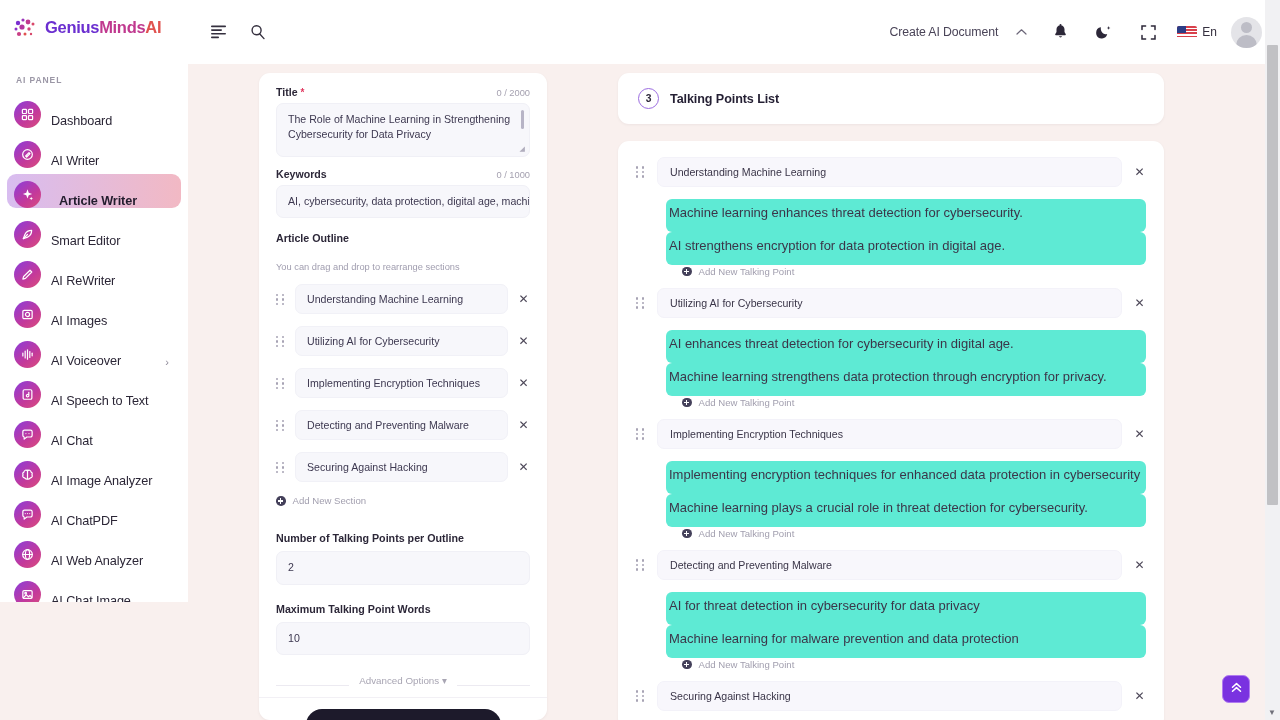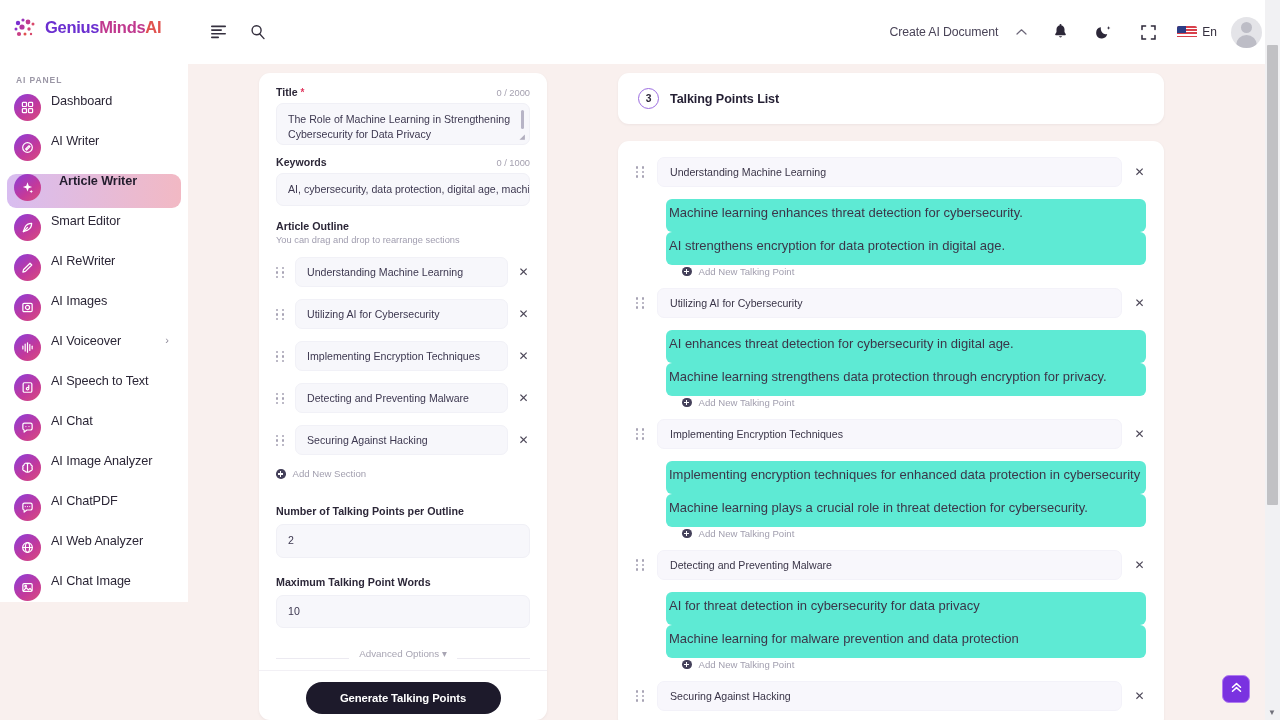--- a/index.html
+++ b/index.html
@@ -30,21 +30,21 @@
   .brand-text .p1 { color: #6b2fd0; }
   .brand-text .p2 { color: #c0398f; }
   .brand-text .p3 { color: #e0524f; }
 
   .side-scroll { height: 665px; overflow: hidden; padding-top: 12px; }
   .side-label {
     font-size: 8.5px; letter-spacing: 0.9px; color: #9b97a6;
     font-weight: bold; padding: 8px 0 9px 16px;
   }
   .nav-item {
-    display: flex; align-items: flex-start;
+    display: flex; align-items: flex-end;
     height: 34px; margin: 0 7px 6px 7px;
     padding-left: 7px; border-radius: 9px;
     cursor: pointer; position: relative;
   }
   .nav-item.active {
     background: linear-gradient(90deg, #d8bdf0 0%, #f2b9c4 100%);
   }
   .nav-ic {
     width: 27px; height: 27px; border-radius: 50%;
     flex: 0 0 27px; margin-right: 10px;
@@ -106,28 +106,28 @@
   .fl .req { color: #e0385f; font-size: 10px; }
   .counter { font-size: 9.3px; color: #a5a1b0; }
 
   .field {
     background: #f7f7fb; border: 1px solid #f0f0f6; border-radius: 7px;
     font-size: 10.6px; color: #3d3850;
     padding: 8px 11px; width: 100%;
     font-family: "Liberation Sans", sans-serif;
     line-height: 1.45;
   }
-  .ta-title { height: 42px; overflow: hidden; position: relative; padding-right: 0; }
+  .ta-title { height: 54px; overflow: hidden; position: relative; padding-right: 0; }
   .ta-title .sb { position:absolute; right:5px; top:6px; width:3px; height:19px; border-radius:2px; background:#b7b4c6; }
   .ta-title .sbx { position:absolute; right:4px; bottom:2px; font-size:7px; color:#b0adbd; }
   .one-line { white-space: nowrap; overflow: hidden; text-overflow: clip; }
 
   .sec-head { margin-top: 14px; }
   .sec-title { font-size: 10.7px; font-weight: bold; color: #2c2738; }
-  .sec-sub { font-size: 9.3px; color: #a09daf; margin-top: 3px; }
+  .sec-sub { font-size: 9.3px; color: #a09daf; margin-top: 18px; }
 
   .outline-row { display: flex; align-items: center; margin-top: 12px; gap: 9px; }
   .grip {
     width: 10px; flex: 0 0 10px; cursor: grab;
     display: grid; grid-template-columns: 3px 3px; gap: 2px 3px;
   }
   .grip i { width: 2.4px; height: 2.4px; border-radius: 50%; background: #a7a3b4; display:block; }
   .outline-in {
     flex: 1; background: #f7f7fb; border: 1px solid #f1f1f7; border-radius: 7px;
     font-size: 10.6px; color: #3d3850; padding: 8px 11px;

